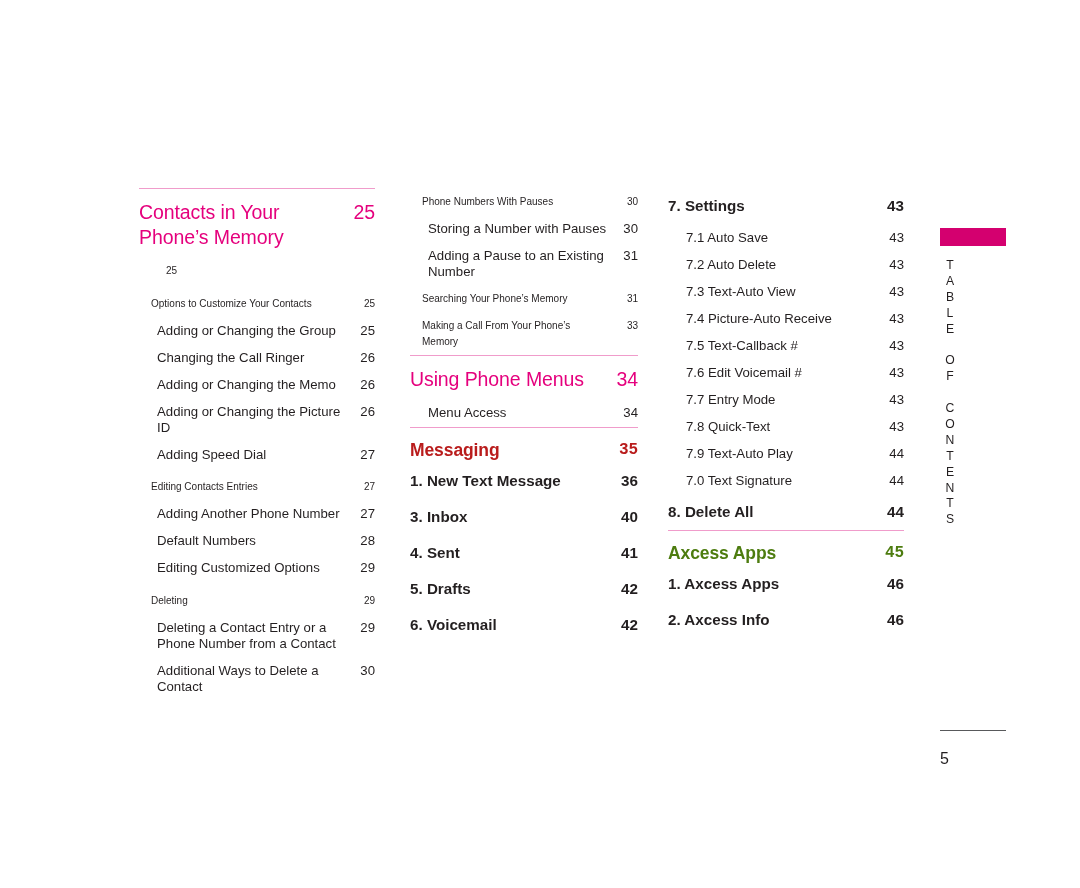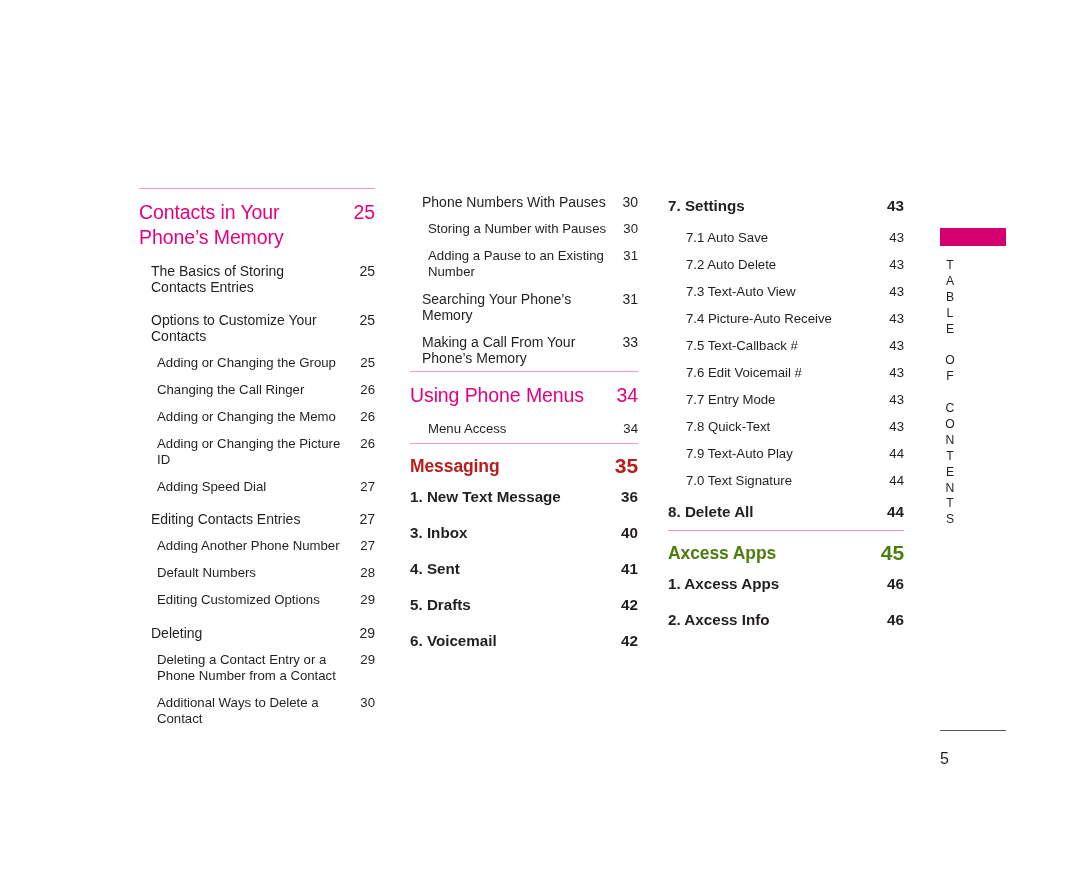--- a/index.html
+++ b/index.html
@@ -49,28 +49,28 @@
     line-height: 25px;
     font-weight: 400;
     padding-top: 11px;
     padding-bottom: 2px;
     letter-spacing: -0.1px;
   }
   .sec-head .t { max-width: 196px; }
   .sec-head .p { font-size: 19.5px; padding-left: 6px; }
 
   .sec-head.bold { font-weight: bold; font-size: 17.5px; line-height: 22px; }
-  .sec-head.bold .p { font-size: 21px; }
+  .sec-head.bold .p { font-size: 16px; font-family: Liberation Mono, monospace; }
 
   
   .entry {
     display: flex;
     align-items: flex-start;
     justify-content: space-between;
-    font-size: 14px;
+    font-size: 10px;
     line-height: 16px;
     padding: 5.5px 0 5.5px 0;
   }
   .entry .t  { flex: 0 1 auto; }
   .entry .p  { flex: 0 0 auto; padding-left: 8px; text-align: right; min-width: 18px; }
 
   
   .lvl0 { padding-left: 12px; }
   .lvl1 { padding-left: 18px; font-size: 13.2px; }
 
@@ -133,21 +133,20 @@
 <div class="page">
 
   <div class="col col-left">
       <div class="rule" style="border-top-color: rgb(240, 156, 203);"></div>
       <div class="section">
         <div class="sec-head" style="color: rgb(229, 0, 125);">
           <span class="t">Contacts in Your Phone’s Memory</span>
           <span class="p">25</span>
         </div>
         <div class="entry lvl0 gap-top wrap">
-          <span class="t">The Basics of Storing Contacts Entries</span>
           <span class="p">25</span>
         </div>
         <div class="entry lvl0 gap-top wrap">
           <span class="t">Options to Customize Your Contacts</span>
           <span class="p">25</span>
         </div>
         <div class="entry lvl1">
           <span class="t">Adding or Changing the Group</span>
           <span class="p">25</span>
         </div>

